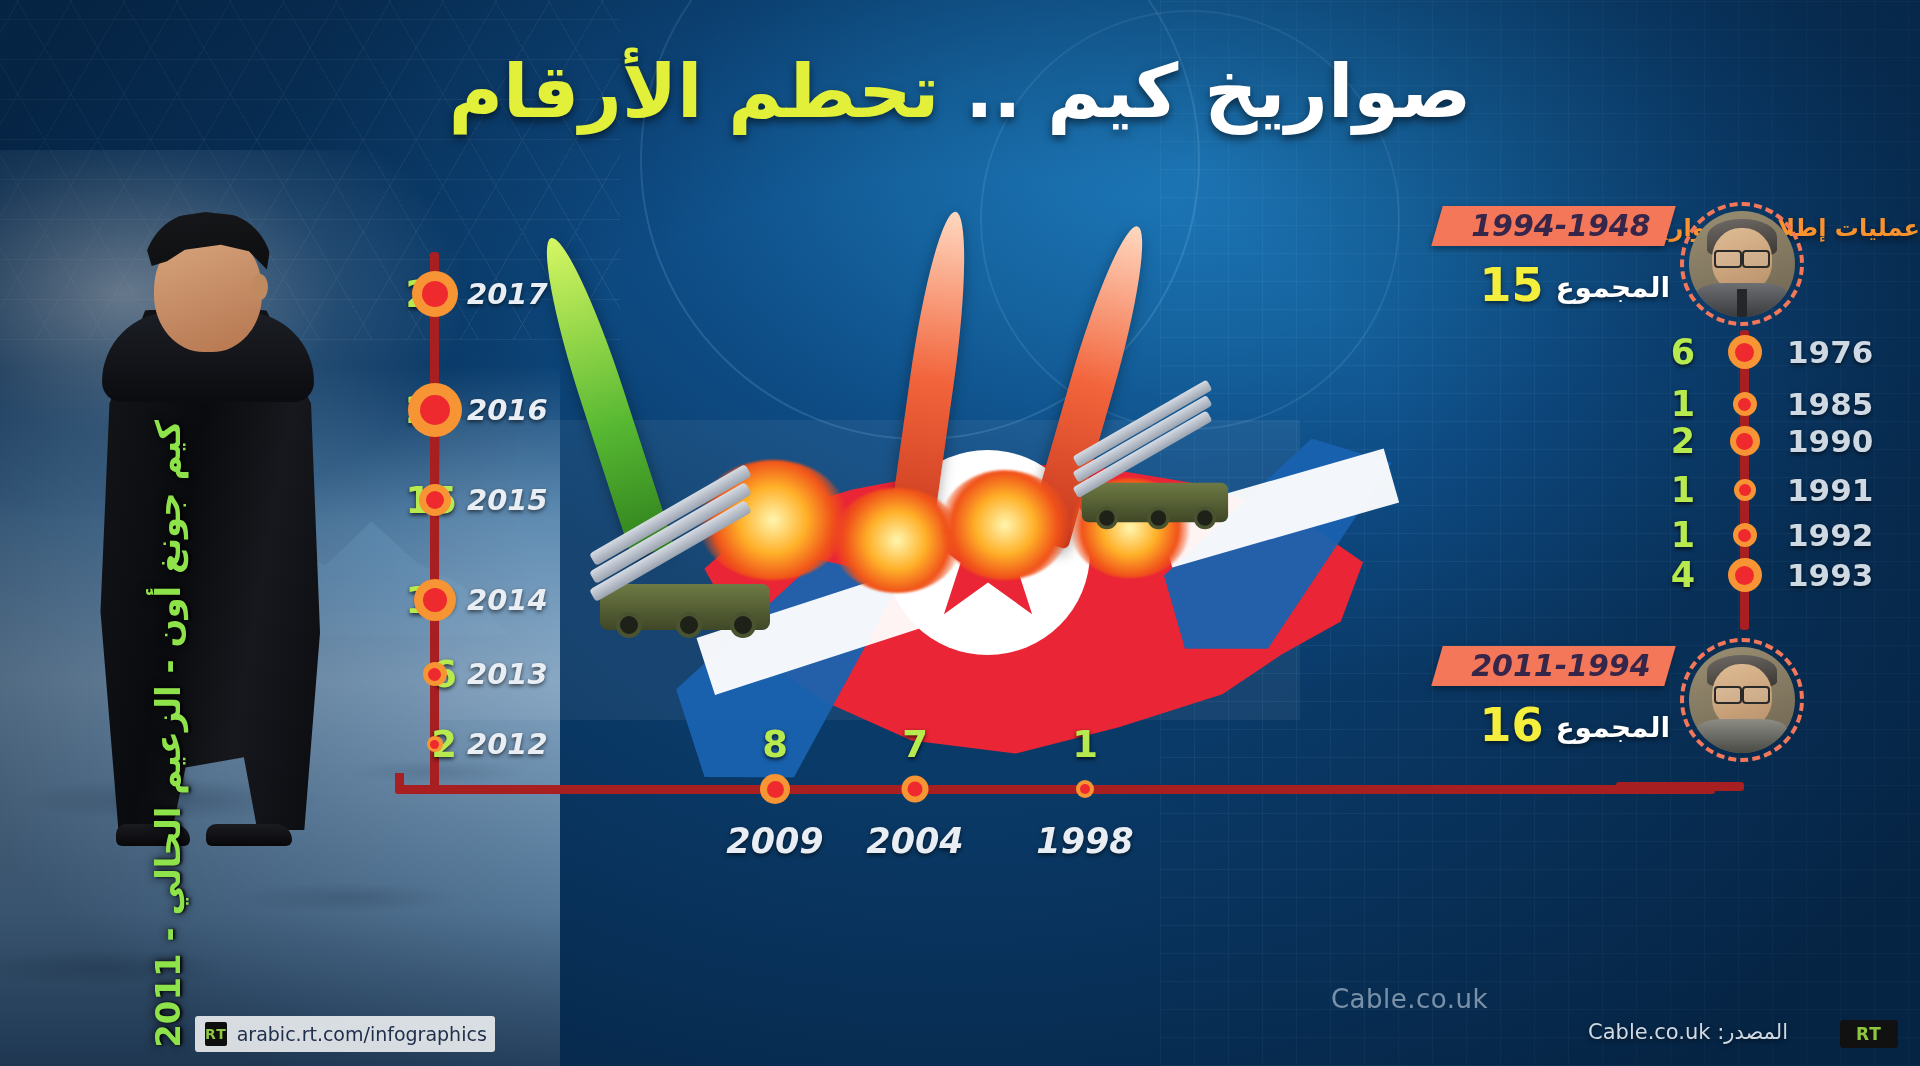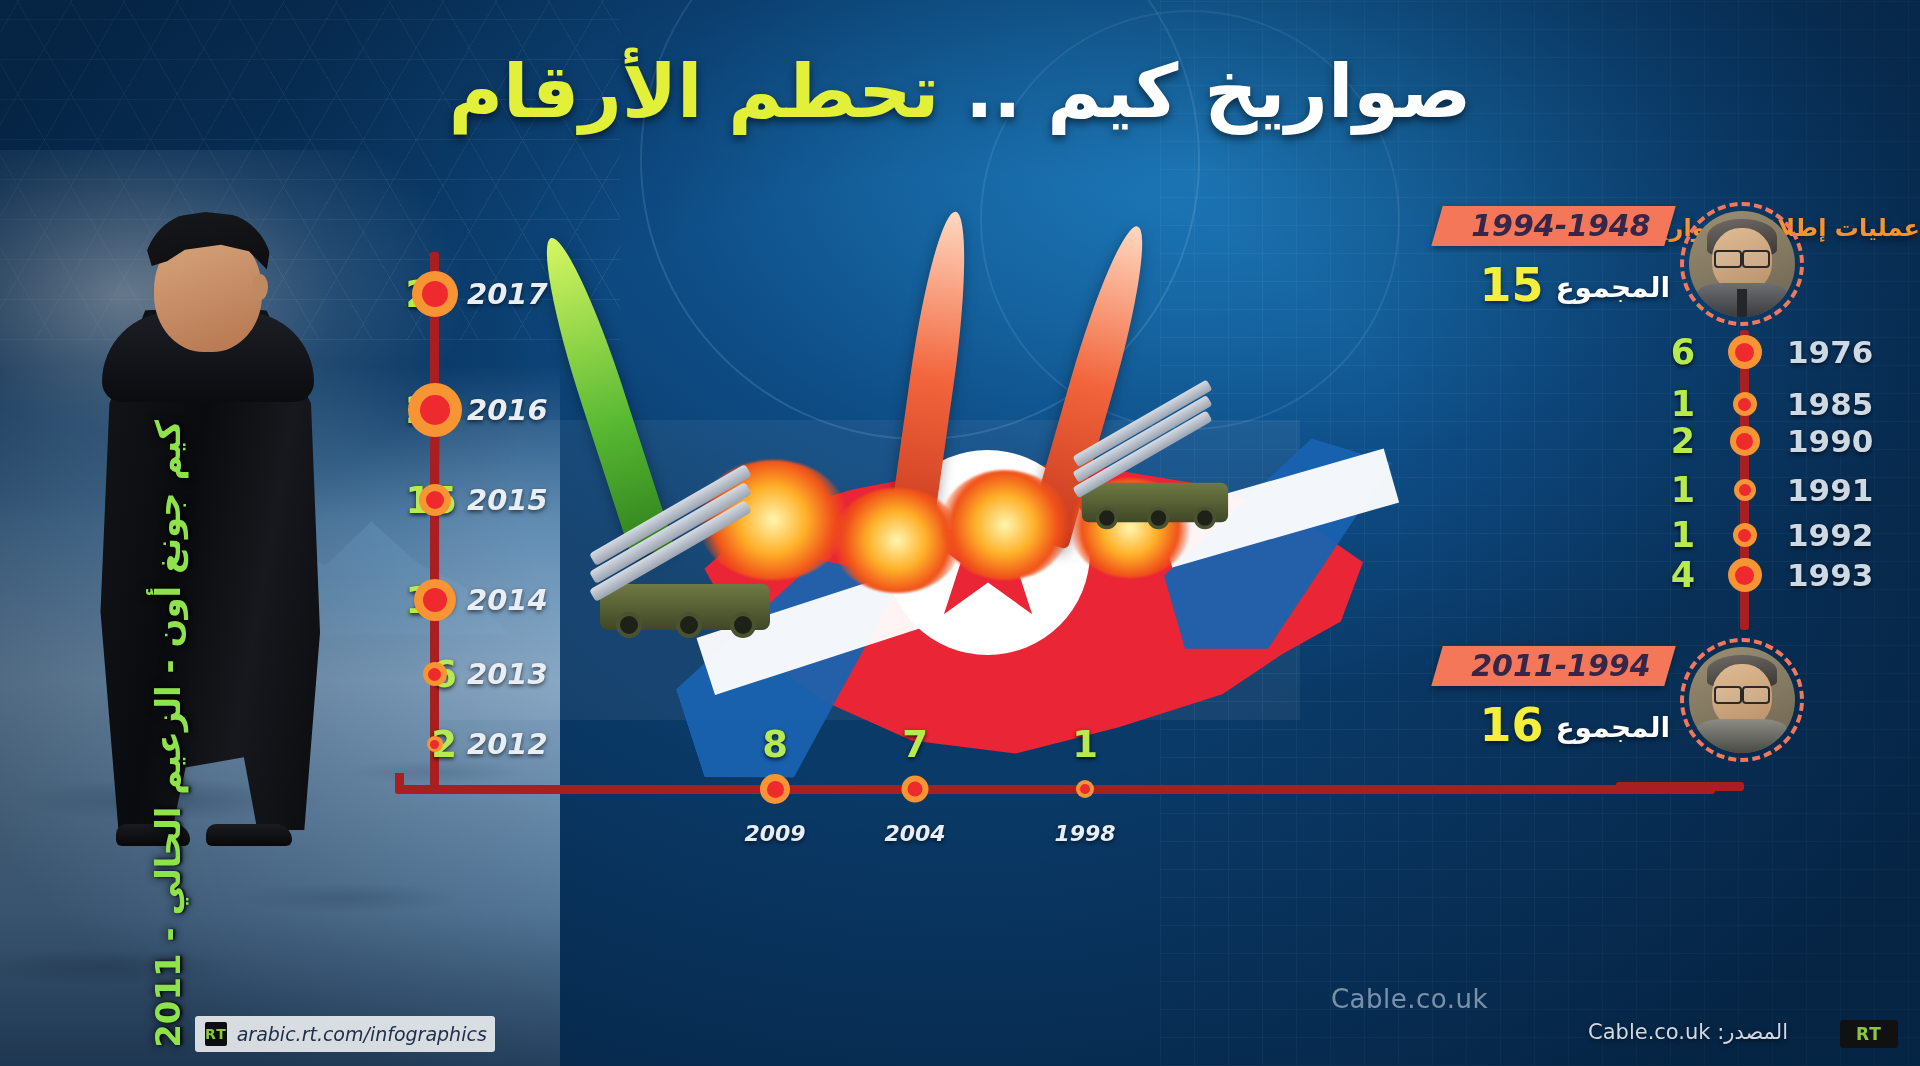--- a/index.html
+++ b/index.html
@@ -191,21 +191,21 @@
     display:flex; align-items:center; justify-content:center;
   }
   .bcol .dotwrap i{ display:block; border-radius:50%; background:#ee2a2f; }
   .bcol .val{
     position:absolute; left:0; top:-62px; transform:translateX(-50%);
     color:#b7ea4e; font-size:37px; font-weight:bold;
     text-shadow:0 2px 4px rgba(0,0,0,.75);
   }
   .bcol .yr{
     position:absolute; left:0; top:36px; transform:translateX(-50%);
-    color:#e9eef4; font-size:22px; font-style:italic; font-weight:bold;
+    color:#e9eef4; font-size:35px; font-style:italic; font-weight:bold;
     text-shadow:0 2px 4px rgba(0,0,0,.6);
   }
 
   
   .leader{ position:absolute; direction:rtl; }
   .leader .name{
     color:#f4ee3c; font-size:38px; font-weight:bold; text-align:right;
     text-shadow:0 3px 5px rgba(0,0,0,.55); white-space:nowrap;
   }
   .leader .years{
@@ -376,21 +376,21 @@
     position:absolute; left:195px; bottom:14px; width:300px; height:36px;
     background:rgba(255,255,255,.82); border-radius:3px;
     display:flex; align-items:center; gap:10px; padding:0 10px;
   }
   .rt-logo{
     width:46px; height:24px; background:#0e0e0e; color:#fff;
     font-size:14px; font-weight:bold; letter-spacing:1px;
     display:flex; align-items:center; justify-content:center; border-radius:2px;
   }
   .rt-logo span{ color:#8dc63f; }
-  .footer-url{ color:#20304a; font-size:19px; font-style:italic; }
+  .footer-url{ color:#20304a; font-size:19px; }
   .src{
     position:absolute; right:132px; bottom:22px; direction:rtl;
     color:#cfd9e4; font-size:21px; text-shadow:0 2px 4px rgba(0,0,0,.5);
   }
   .cable{
     position:absolute; right:432px; bottom:52px;
     color:rgba(215,228,240,.55); font-size:26px; letter-spacing:.5px;
   }
   .rt-corner{
     position:absolute; right:22px; bottom:18px;

